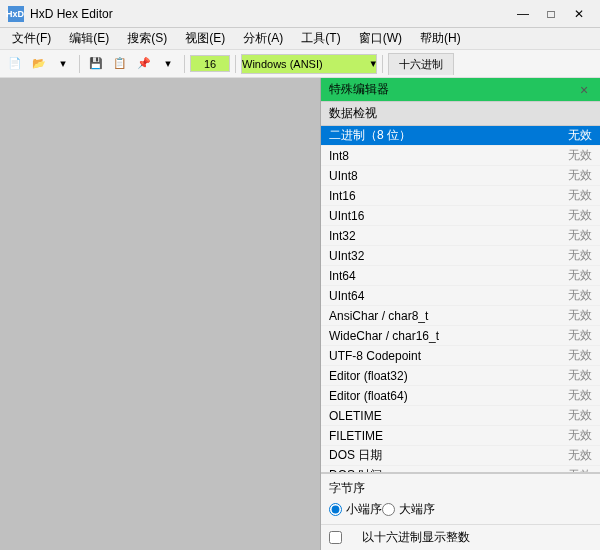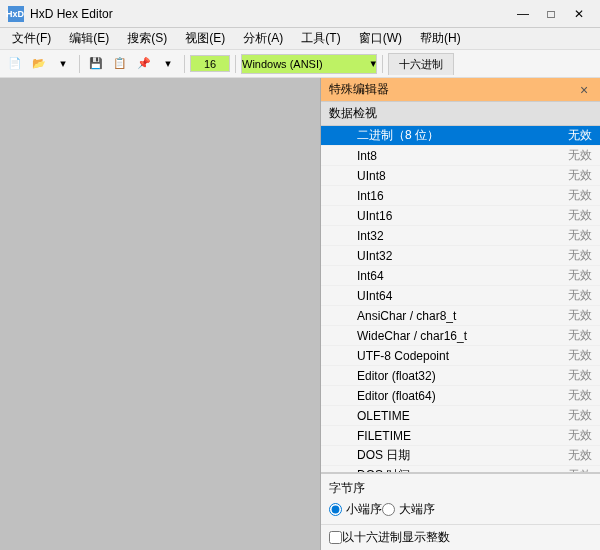--- a/index.html
+++ b/index.html
@@ -152,21 +152,21 @@
     
     .special-panel {
       width: 280px;
       background: #f5f5f5;
       border-left: 1px solid #aaa;
       display: flex;
       flex-direction: column;
       height: 100%;
     }
     .panel-title-bar {
-      background: #fdba74;
+      background: #22c55e;
       border-bottom: 1px solid #ccc;
       height: 24px;
       display: flex;
       align-items: center;
       justify-content: space-between;
       padding: 0 8px;
     }
     .panel-title {
       font-size: 12px;
       font-weight: normal;
@@ -207,21 +207,20 @@
     .data-row.selected {
       background: #0078d7;
       color: white;
     }
     .data-row .col-name {
       flex: 1;
       padding: 0 8px;
       font-size: 12px;
       white-space: nowrap;
       overflow: hidden;
-      margin-left: 28px;
     }
     .data-row .col-value {
       width: 80px;
       padding: 0 8px;
       font-size: 12px;
       text-align: right;
       color: inherit;
     }
     .data-row:not(.selected) .col-value {
       color: #888;
@@ -249,21 +248,21 @@
     .radio-input {
       width: 13px;
       height: 13px;
       accent-color: #0078d7;
     }
 
     
     .hex-option {
       display: flex;
       align-items: center;
-      gap: 0;
+      gap: 20px;
       font-size: 12px;
       padding: 4px 8px;
       border-top: 1px solid #ddd;
     }
 
     
     .data-table::-webkit-scrollbar {
       width: 14px;
     }
     .data-table::-webkit-scrollbar-track {

